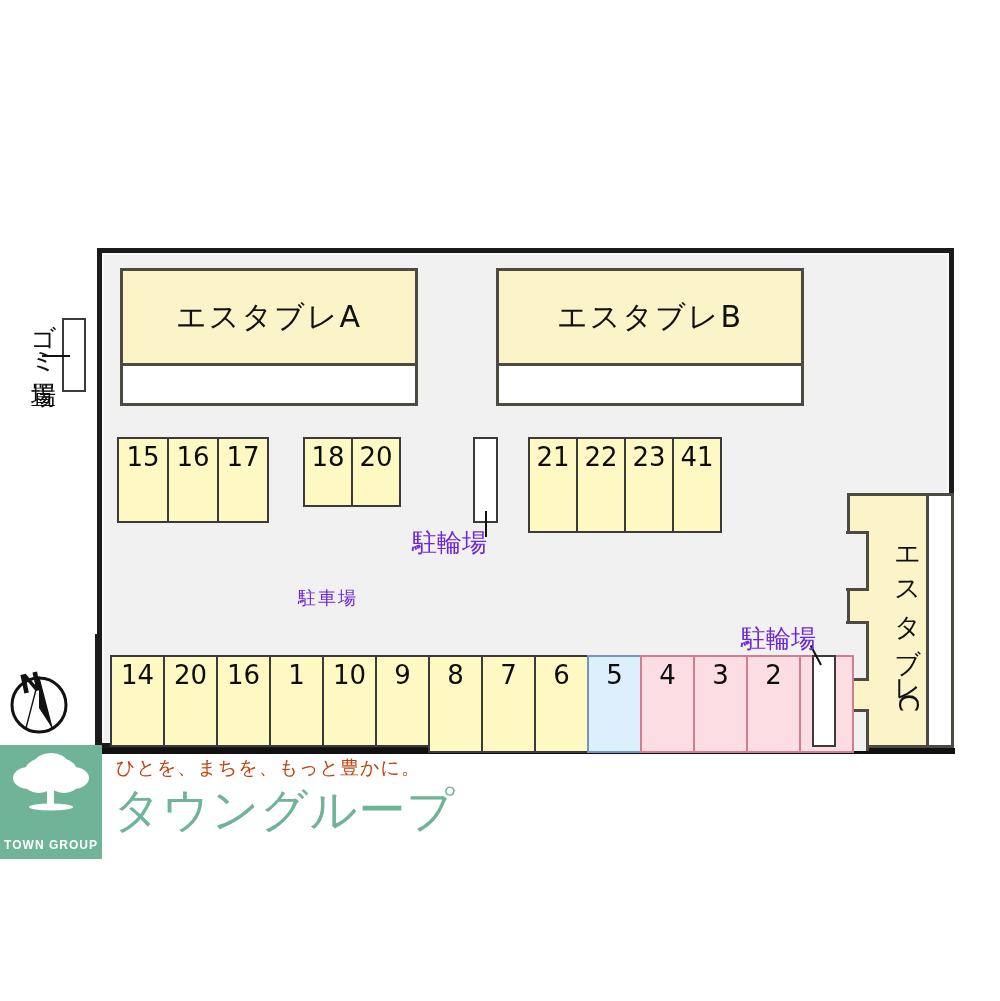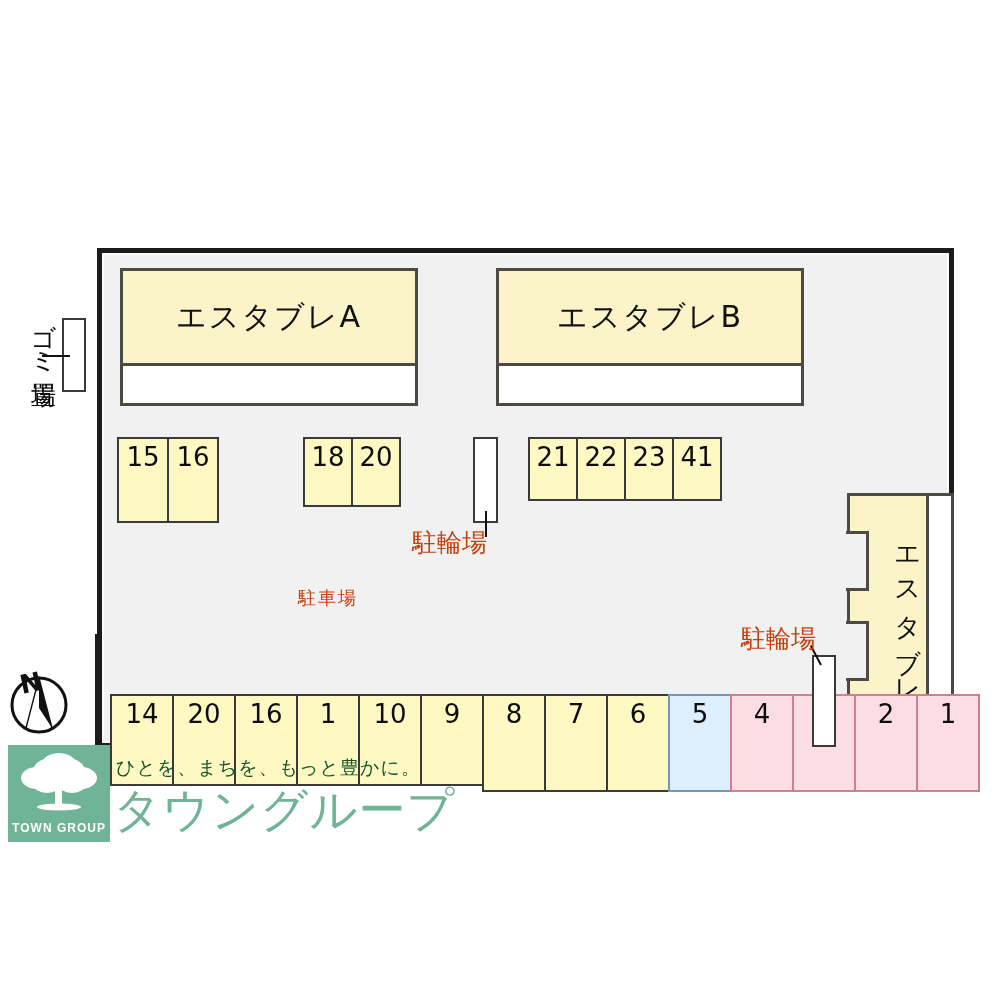--- a/index.html
+++ b/index.html
@@ -123,46 +123,46 @@
   .stall.pink{background:#fcdde4;border-color:#cf7f90;}
 
   
   #grpA{left:117px;top:437px;}
   #grpA .stall{width:52px;height:86px;}
 
   #grpB{left:303px;top:437px;}
   #grpB .stall{width:50px;height:70px;}
 
   #grpC{left:528px;top:437px;}
-  #grpC .stall{width:50px;height:64px;}
+  #grpC .stall{width:50px;height:96px;}
 
   
   .bike-box{
     position:absolute;background:#ffffff;border:2px solid #3a3a3a;box-sizing:border-box;
   }
   #bikeMid{left:473px;top:437px;width:25px;height:86px;}
   #bikeMid .tick{
     position:absolute;left:50%;bottom:-16px;width:2px;height:26px;background:#111;
     transform:translateX(-50%);
   }
 
   #bikeRight{left:812px;top:655px;width:24px;height:92px;}
   #bikeRight .tick{
     position:absolute;left:6px;top:-14px;width:2px;height:22px;background:#111;
     transform:rotate(-28deg);transform-origin:bottom center;
   }
 
   
   #grpBottom{left:110px;top:655px;}
-  #grpBottom .stall{width:64px;height:92px;margin-top:39px;}
+  #grpBottom .stall{width:55px;height:92px;}
   #grpBottom .stall.tall{height:98px;}
 
   
   .lbl{
-    position:absolute;color:#c2410c;
+    position:absolute;color:#6d28d9;
     font-family:"DejaVu Sans","Liberation Sans",sans-serif;
     white-space:nowrap;
   }
   #lblBikeMid{left:412px;top:526px;font-size:25px;}
   #lblBikeRight{left:741px;top:622px;font-size:25px;}
   #lblParking{left:298px;top:586px;font-size:18px;letter-spacing:2px;}
 
   
   #gomiBox{
     position:absolute;left:62px;top:318px;width:24px;height:74px;
@@ -182,32 +182,32 @@
   
   #compass{position:absolute;left:8px;top:672px;width:62px;height:72px;}
   #compass .n{
     position:absolute;left:12px;top:-4px;font-size:26px;font-weight:bold;
     font-family:"DejaVu Sans","Liberation Sans",sans-serif;color:#111;
     transform:rotate(-12deg);
   }
 
   
   #logoBox{
-    position:absolute;left:8px;top:745px;width:102px;height:97px;
+    position:absolute;left:0px;top:745px;width:102px;height:114px;
     background:#6fb496;
   }
   #logoBox .tree{position:absolute;left:9px;top:4px;}
   #logoBox .tg-text{
     position:absolute;left:0;right:0;bottom:7px;text-align:center;
     color:#ffffff;font-size:12px;letter-spacing:1px;font-weight:bold;
     font-family:"Liberation Sans",sans-serif;
   }
   #tagline{
     position:absolute;left:116px;top:755px;
-    font-size:19px;color:#14532d;letter-spacing:1px;
+    font-size:19px;color:#c2410c;letter-spacing:1px;
     font-family:"DejaVu Sans","Liberation Sans",sans-serif;
     white-space:nowrap;
   }
   #brand{
     position:absolute;left:113px;top:779px;
     font-size:47px;color:#6fb496;letter-spacing:1px;
     font-family:"DejaVu Sans","Liberation Sans",sans-serif;
     white-space:nowrap;
   }
 </style>
@@ -247,20 +247,23 @@
     <div class="tick"></div>
   </div>
   <div id="lblGomi">ゴミ置場</div>
 
   <div class="stall-row" id="grpA">
       <div class="stall">
         <span>15</span>
       </div>
       <div class="stall">
         <span>16</span>
+      </div>
+      <div class="stall">
+        <span>17</span>
       </div>
     </div>
   <div class="stall-row" id="grpB">
       <div class="stall">
         <span>18</span>
       </div>
       <div class="stall">
         <span>20</span>
       </div>
     </div>

